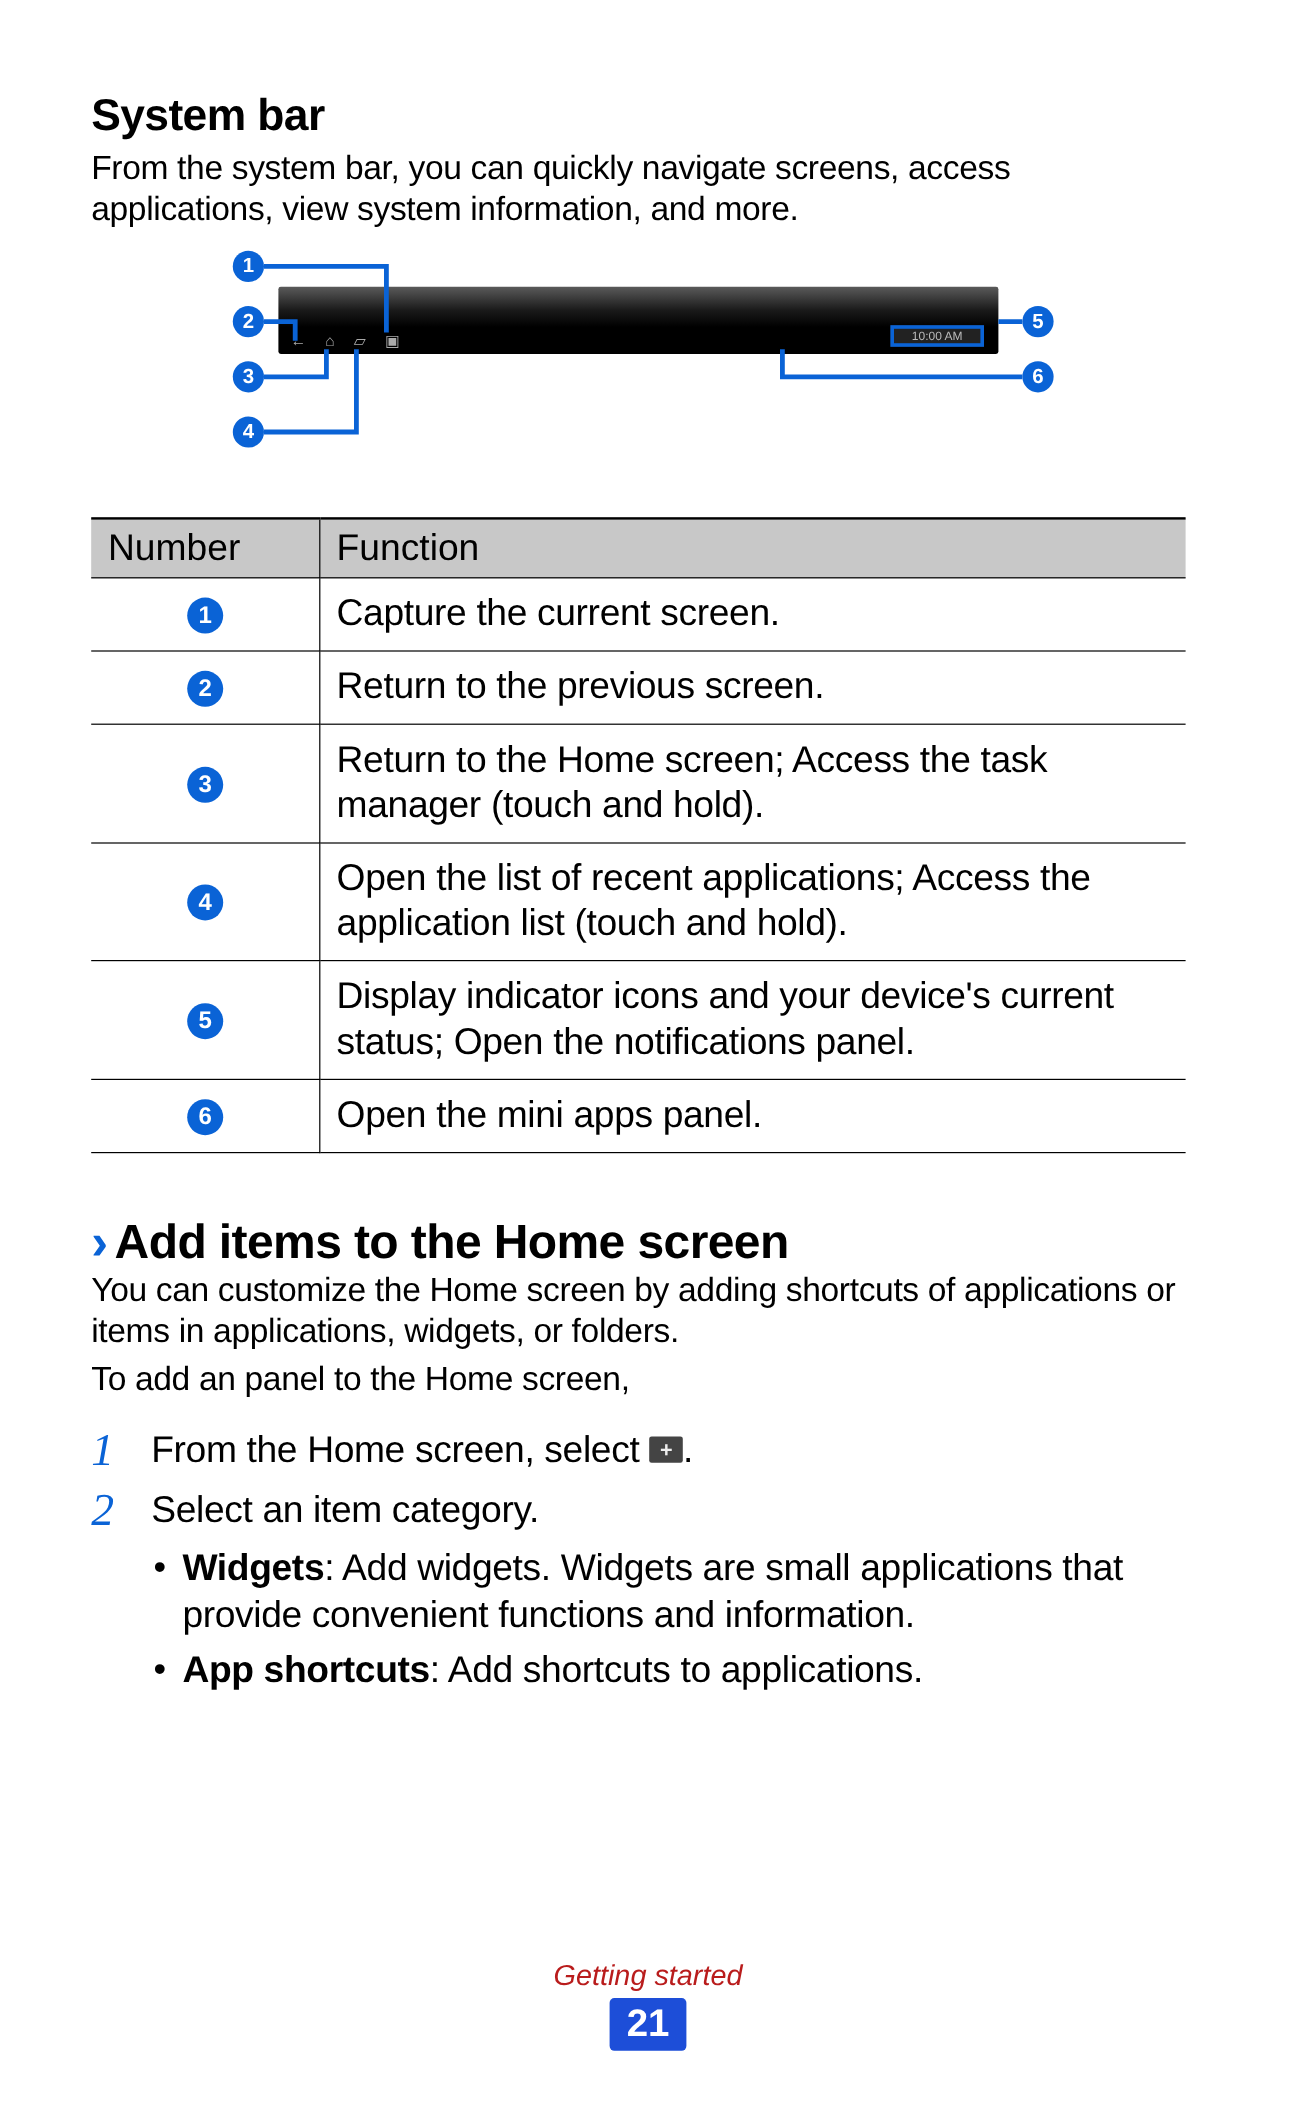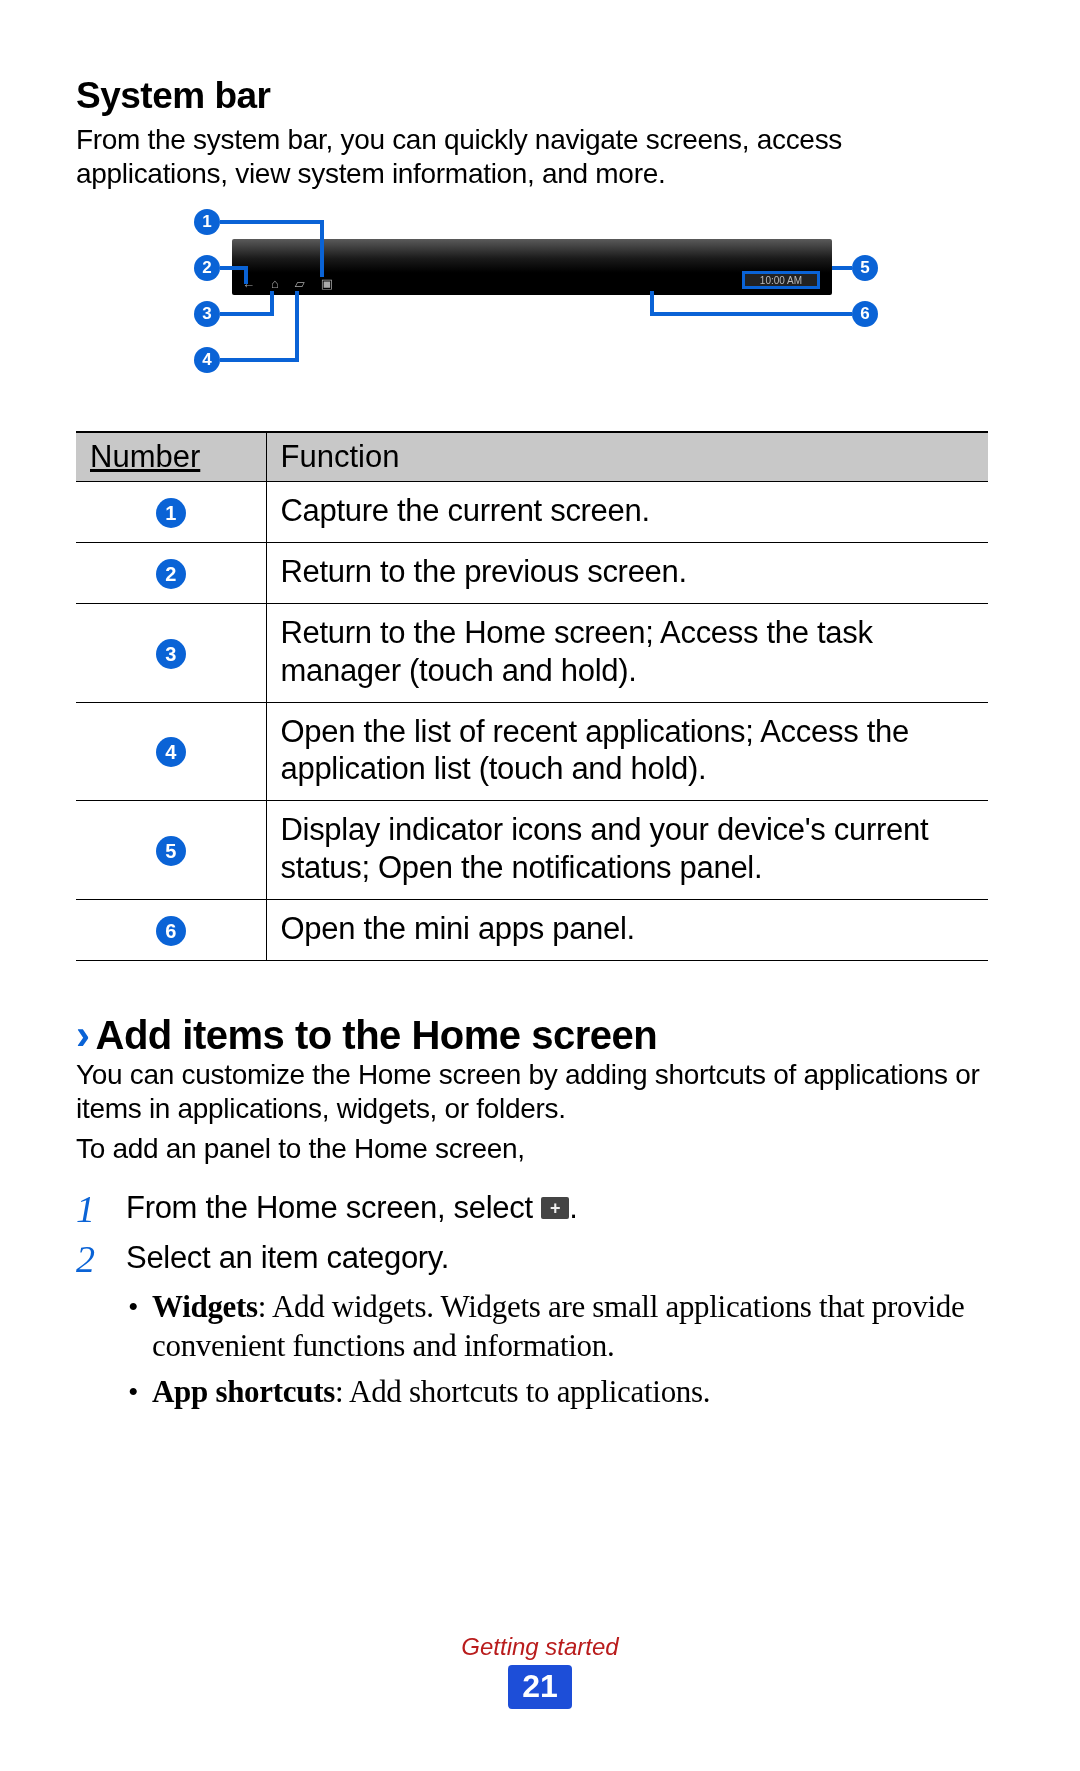--- a/index.html
+++ b/index.html
@@ -84,21 +84,21 @@
     font-size: 31px;
   }
   table.func-table th {
     background: #c8c8c8;
     font-weight: 400;
     text-align: left;
     padding: 6px 14px;
     border-top: 2px solid #000;
     border-bottom: 1.5px solid #000;
   }
-  table.func-table th:first-child { width: 190px; border-right: 1.5px solid #000; text-decoration: underline; }
+  table.func-table th:first-child { width: 190px; border-right: 1.5px solid #000; }
   table.func-table td {
     padding: 10px 14px 12px 14px;
     border-bottom: 1.5px solid #000;
     vertical-align: middle;
     line-height: 1.22;
     letter-spacing: -0.3px;
   }
   table.func-table td:first-child {
     text-align: center;
     border-right: 1.5px solid #000;
@@ -160,21 +160,20 @@
   ul.sub {
     list-style:none;
     padding-left:0;
     margin-top:10px;
   }
   ul.sub li {
     position:relative;
     padding-left: 26px;
     margin-bottom: 8px;
     line-height:1.25;
-    font-family:Liberation Serif, serif;
   }
   ul.sub li::before {
     content:"•";
     position:absolute;
     left:2px;
     top:0;
     font-size:30px;
   }
   .plus-icon-inline {
     display:inline-block;

